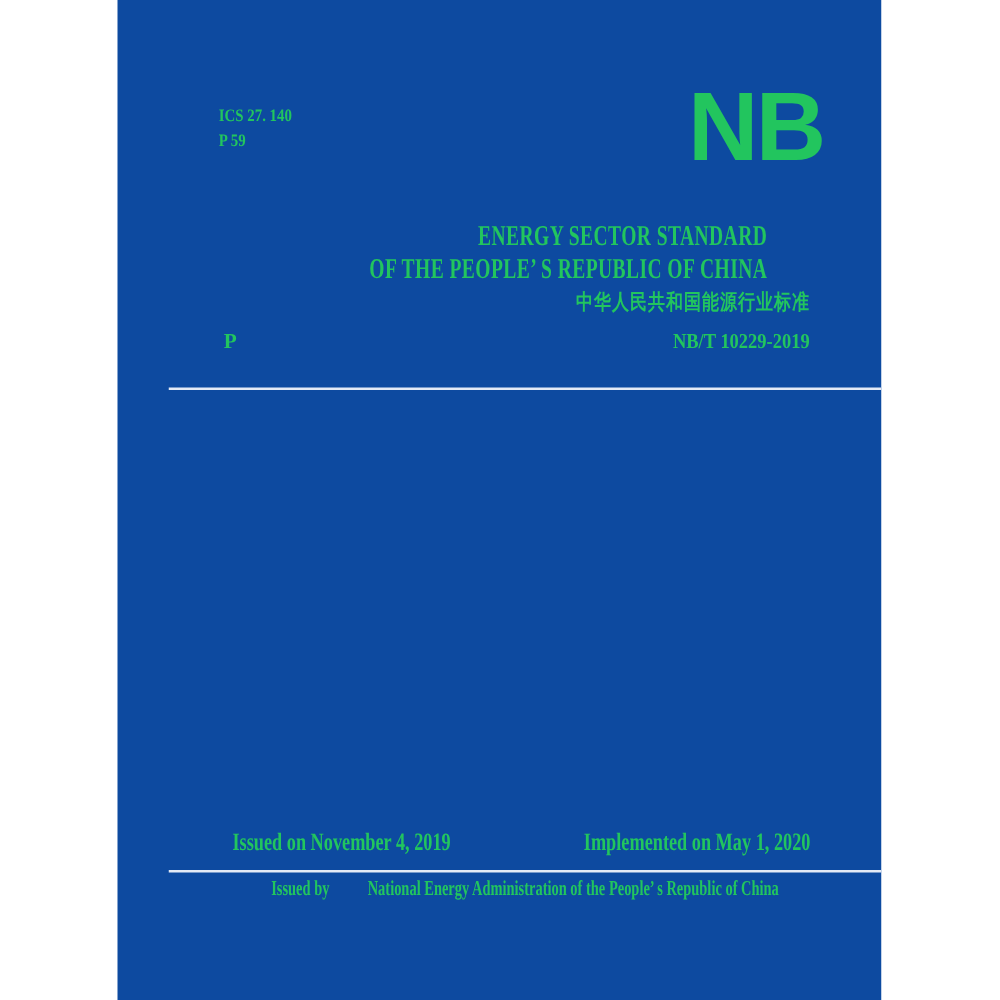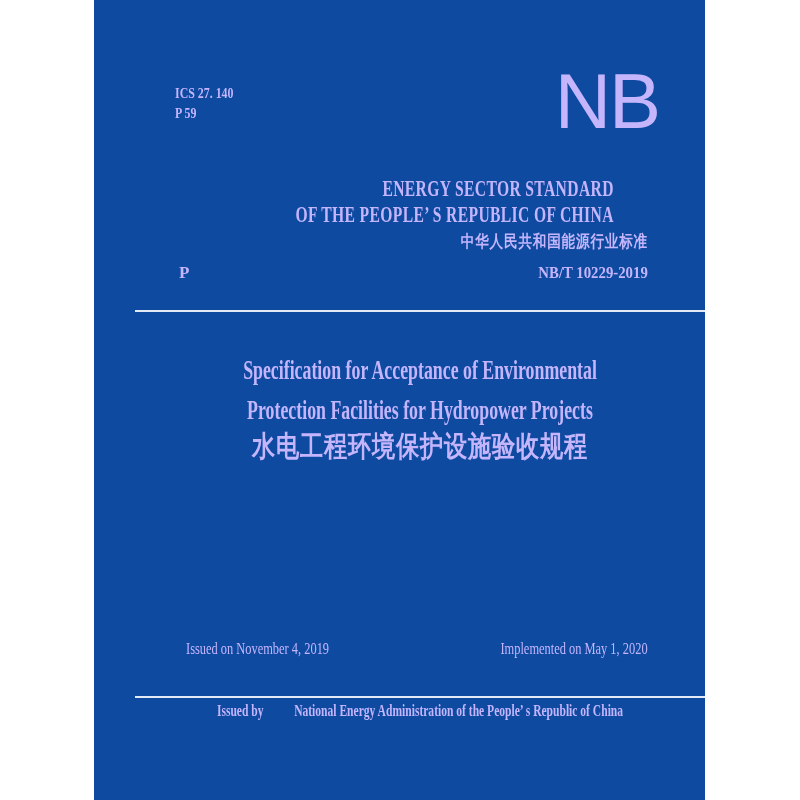--- a/index.html
+++ b/index.html
@@ -8,33 +8,33 @@
     background: #ffffff;
     position: relative;
     font-family: "Liberation Serif", serif;
     overflow: hidden;
   }
   .cover {
     position: absolute;
     left: 94px; top: 0;
     width: 611px; height: 800px;
     background: #0d4aa0;
-    color: #c4b5fd;
+    color: #22c55e;
     overflow: hidden;
   }
   .ics-block {
     position: absolute; left: 81px; top: 84px;
     font-weight: bold; font-size: 14px; line-height: 20px;
     transform: scaleX(0.85); transform-origin: left top;
     white-space: nowrap;
   }
   .nb-logo {
     position: absolute; top: 62px; right: 46px;
     font-family: "Liberation Sans", sans-serif;
-    font-weight: normal; font-size: 78px; line-height: 78px;
+    font-weight: bold; font-size: 78px; line-height: 78px;
     letter-spacing: -2px;
   }
   .header-block {
     position: absolute; left: 41px; top: 176px; width: 570px;
     text-align: right;
   }
   .header-en {
     font-weight: bold; font-size: 23px; line-height: 26px;
     letter-spacing: 0.5px;
     transform: scaleX(0.68); transform-origin: center;
@@ -72,22 +72,22 @@
     transform: scaleX(0.66); transform-origin: center;
     white-space: nowrap;
   }
   .title-zh {
     font-weight: bold; font-size: 29px; line-height: 36px;
     margin-top: -2px; letter-spacing: 1px;
     transform: scaleX(0.8); transform-origin: center;
     white-space: nowrap;
   }
   .dates-row {
-    position: absolute; left: 41px; top: 639px; width: 570px; height: 20px;
-    font-weight: normal; font-size: 17px; line-height: 20px;
+    position: absolute; left: 41px; top: 664px; width: 570px; height: 20px;
+    font-weight: bold; font-size: 20px; line-height: 20px;
   }
   .issued-date {
     position: absolute; left: 51px; top: 0;
     transform: scaleX(0.73); transform-origin: left center;
     white-space: nowrap;
   }
   .implemented-date {
     position: absolute; right: 57px; top: 0;
     transform: scaleX(0.73); transform-origin: right center;
     white-space: nowrap;
@@ -118,25 +118,20 @@
     <div class="header-zh">中华人民共和国能源行业标准</div>
   </div>
 
   <div class="class-row">
     <span class="doc-class">P</span>
     <span class="std-number">NB/T 10229-2019</span>
   </div>
 
   <div class="rule rule-1"></div>
 
-  <div class="title-block">
-    <div class="title-en">Specification for Acceptance of Environmental</div>
-    <div class="title-en">Protection Facilities for Hydropower Projects</div>
-    <div class="title-zh">水电工程环境保护设施验收规程</div>
-  </div>
 
   <div class="dates-row">
     <span class="issued-date">Issued on November 4, 2019</span>
     <span class="implemented-date">Implemented on May 1, 2020</span>
   </div>
 
   <div class="rule rule-2"></div>
 
   <div class="issuedby-row">
     <span>Issued by</span>

